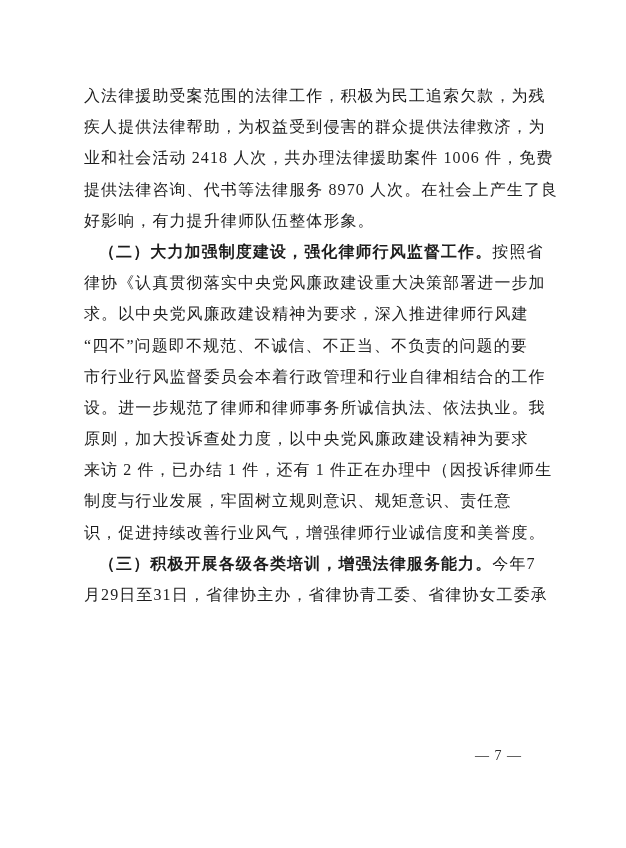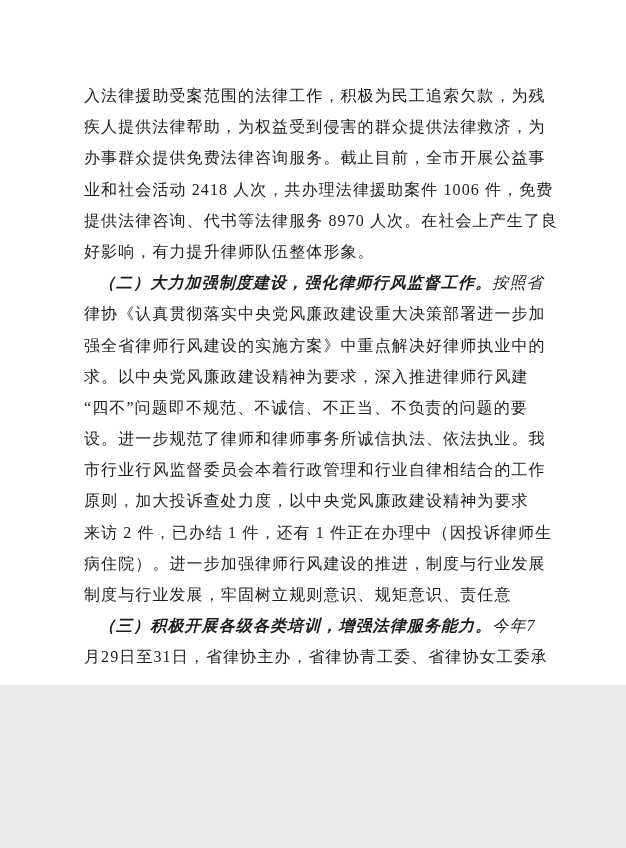--- a/index.html
+++ b/index.html
@@ -4,42 +4,41 @@
 <style>
   html, body {
     margin: 0;
     padding: 0;
     background: #e9e9e9;
     font-family: "Liberation Serif", serif;
   }
   .page {
     position: relative;
     width: 626px;
-    height: 685px;
+    height: 848px;
     background: #ffffff;
     margin: 0 auto;
     overflow: hidden;
   }
   .text-block {
     position: absolute;
     left: 84px;
     top: 80px;
     width: 468px;
   }
   .doc-line {
     height: 31.2px;
     line-height: 31.2px;
     white-space: nowrap;
     font-size: 16px;
     letter-spacing: 1.1px;
     color: #1d1d1d;
   }
   .doc-line.indent {
     padding-left: 15px;
-    font-style: italic;
   }
   .seg-bold {
     font-weight: bold;
   }
   .page-number {
     position: absolute;
     top: 749px;
     right: 104px;
     font-size: 14px;
     line-height: 14px;
@@ -47,32 +46,30 @@
     color: #2a2a2a;
   }
 </style>
 </head>
 <body>
 
 <div class="page">
   <div class="text-block">
       <div class="doc-line"><span class="seg-regular">入法律援助受案范围的法律工作，积极为民工追索欠款，为残</span></div>
       <div class="doc-line"><span class="seg-regular">疾人提供法律帮助，为权益受到侵害的群众提供法律救济，为</span></div>
-      <div class="doc-line"><span class="seg-regular">办事群众提供免费法律咨询服务。截止目前，全市开展公益事</span></div>
       <div class="doc-line"><span class="seg-regular">业和社会活动 2418 人次，共办理法律援助案件 1006 件，免费</span></div>
       <div class="doc-line"><span class="seg-regular">提供法律咨询、代书等法律服务 8970 人次。在社会上产生了良</span></div>
       <div class="doc-line"><span class="seg-regular">好影响，有力提升律师队伍整体形象。</span></div>
       <div class="doc-line indent"><span class="seg-bold">（二）大力加强制度建设，强化律师行风监督工作。</span><span class="seg-regular">按照省</span></div>
       <div class="doc-line"><span class="seg-regular">律协《认真贯彻落实中央党风廉政建设重大决策部署进一步加</span></div>
-      <div class="doc-line"><span class="seg-regular">强全省律师行风建设的实施方案》中重点解决好律师执业中的</span></div>
       <div class="doc-line"><span class="seg-regular">求。以中央党风廉政建设精神为要求，深入推进律师行风建</span></div>
       <div class="doc-line"><span class="seg-regular">“四不”问题即不规范、不诚信、不正当、不负责的问题的要</span></div>
+      <div class="doc-line"><span class="seg-regular">市行业行风监督委员会本着行政管理和行业自律相结合的工作</span></div>
       <div class="doc-line"><span class="seg-regular">设。进一步规范了律师和律师事务所诚信执法、依法执业。我</span></div>
-      <div class="doc-line"><span class="seg-regular">市行业行风监督委员会本着行政管理和行业自律相结合的工作</span></div>
       <div class="doc-line"><span class="seg-regular">原则，加大投诉查处力度，以中央党风廉政建设精神为要求</span></div>
       <div class="doc-line"><span class="seg-regular">来访 2 件，已办结 1 件，还有 1 件正在办理中（因投诉律师生</span></div>
-      <div class="doc-line"><span class="seg-regular">病住院）。进一步加强律师行风建设的推进，制度与行业发展</span></div>
       <div class="doc-line"><span class="seg-regular">制度与行业发展，牢固树立规则意识、规矩意识、责任意</span></div>
+      <div class="doc-line"><span class="seg-regular">识，促进持续改善行业风气，增强律师行业诚信度和美誉度。</span></div>
       <div class="doc-line indent"><span class="seg-bold">（三）积极开展各级各类培训，增强法律服务能力。</span><span class="seg-regular">今年7</span></div>
       <div class="doc-line"><span class="seg-regular">月29日至31日，省律协主办，省律协青工委、省律协女工委承</span></div>
     </div>
   <div class="page-number">— 7 —</div>
 </div>
 
 </body></html>

